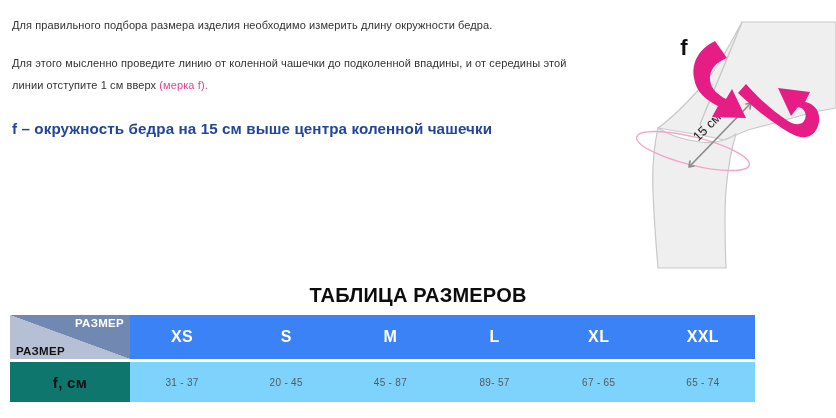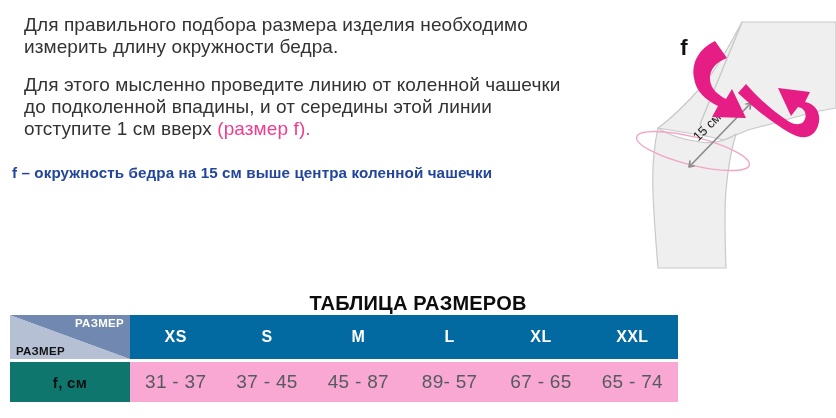--- a/index.html
+++ b/index.html
@@ -19,24 +19,24 @@
   }
 
   
   .instructions {
     position: absolute;
     left: 12px;
     top: 14px;
     width: 560px;
   }
   .para {
-    font-size: 19px;
+    font-size: 11px;
     line-height: 22px;
     color: #333333;
-    margin: 0 0 16px 12px;
+    margin: 0 0 16px 0;
     letter-spacing: 0.1px;
   }
   .para:last-child { margin-bottom: 0; }
   .pink-note {
     color: #ee3d8f;
   }
   .highlight-line {
     font-size: 15.2px;
     line-height: 22px;
     color: #23469b;
@@ -63,27 +63,26 @@
   .table-title {
     position: absolute;
     left: 0;
     top: 284px;
     width: 836px;
     text-align: center;
     font-size: 20px;
     font-weight: bold;
     color: #0d0d0d;
     letter-spacing: 0.2px;
-    margin-top: 8px;
   }
   .size-table {
     position: absolute;
     left: 10px;
     top: 315px;
-    width: 668px;
+    width: 745px;
     border-collapse: collapse;
     table-layout: fixed;
   }
   .size-table th, .size-table td {
     padding: 0;
     margin: 0;
     border: none;
   }
   .corner-cell {
     width: 120px;
@@ -111,53 +110,53 @@
   .corner-cell .lbl-measure {
     position: absolute;
     left: 6px;
     bottom: 2px;
     font-size: 11.5px;
     font-weight: bold;
     color: #111111;
     letter-spacing: 0.3px;
   }
   .head-cell {
-    background: #0369a1;
+    background: #3b82f6;
     color: #ffffff;
     font-size: 16px;
     font-weight: bold;
     text-align: center;
     height: 44px;
     letter-spacing: 0.4px;
   }
   .row-label-cell {
     background: #0f766e;
     color: #111111;
     font-size: 15px;
     font-weight: bold;
     text-align: center;
     height: 40px;
     letter-spacing: 0.3px;
   }
   .value-cell {
-    background: #f9a8d4;
+    background: #7dd3fc;
     color: #555a5e;
-    font-size: 19px;
+    font-size: 10px;
     text-align: center;
     height: 40px;
     letter-spacing: 0.3px;
   }
   .spacer-row td { height: 3px; background: #ffffff; }
 </style>
 </head>
 <body>
 
 <div class="instructions">
   <p class="para">Для правильного подбора размера изделия необходимо измерить длину окружности бедра.</p>
-  <p class="para"><span>Для этого мысленно проведите линию от коленной чашечки до подколенной впадины, и от середины этой линии отступите 1 см вверх </span><span class="pink-note">(размер f).</span></p>
+  <p class="para"><span>Для этого мысленно проведите линию от коленной чашечки до подколенной впадины, и от середины этой линии отступите 1 см вверх </span><span class="pink-note">(мерка f).</span></p>
   <p class="highlight-line">f – окружность бедра на 15 см выше центра коленной чашечки</p>
 </div>
 
 <div class="illustration">
   <svg viewBox="0 0 208 272" xmlns="http://www.w3.org/2000/svg" aria-hidden="true">
 
     <g>
       <path d="M114,22 L208,22 L208,108 L186,112 L150,122 L120,130 L96,140 L78,136 L72,124 Z" fill="#efefef" stroke="#c9c9c9" stroke-width="1.2" stroke-linejoin="round"></path>
 
       <path d="M30,128 C26,146 24,168 25,192 C26,220 28,244 30,268 L98,268
@@ -215,20 +214,20 @@
     </tr>
   </thead>
   <tbody>
     <tr class="spacer-row">
       <td></td>
       <td colspan="6"></td>
     </tr>
     <tr>
       <td class="row-label-cell">f, см</td>
       <td class="value-cell">31 - 37</td>
-      <td class="value-cell">37 - 45</td>
+      <td class="value-cell">20 - 45</td>
       <td class="value-cell">45 - 87</td>
       <td class="value-cell">89- 57</td>
       <td class="value-cell">67 - 65</td>
       <td class="value-cell">65 - 74</td>
     </tr>
   </tbody>
 </table>
 
 </body></html>

